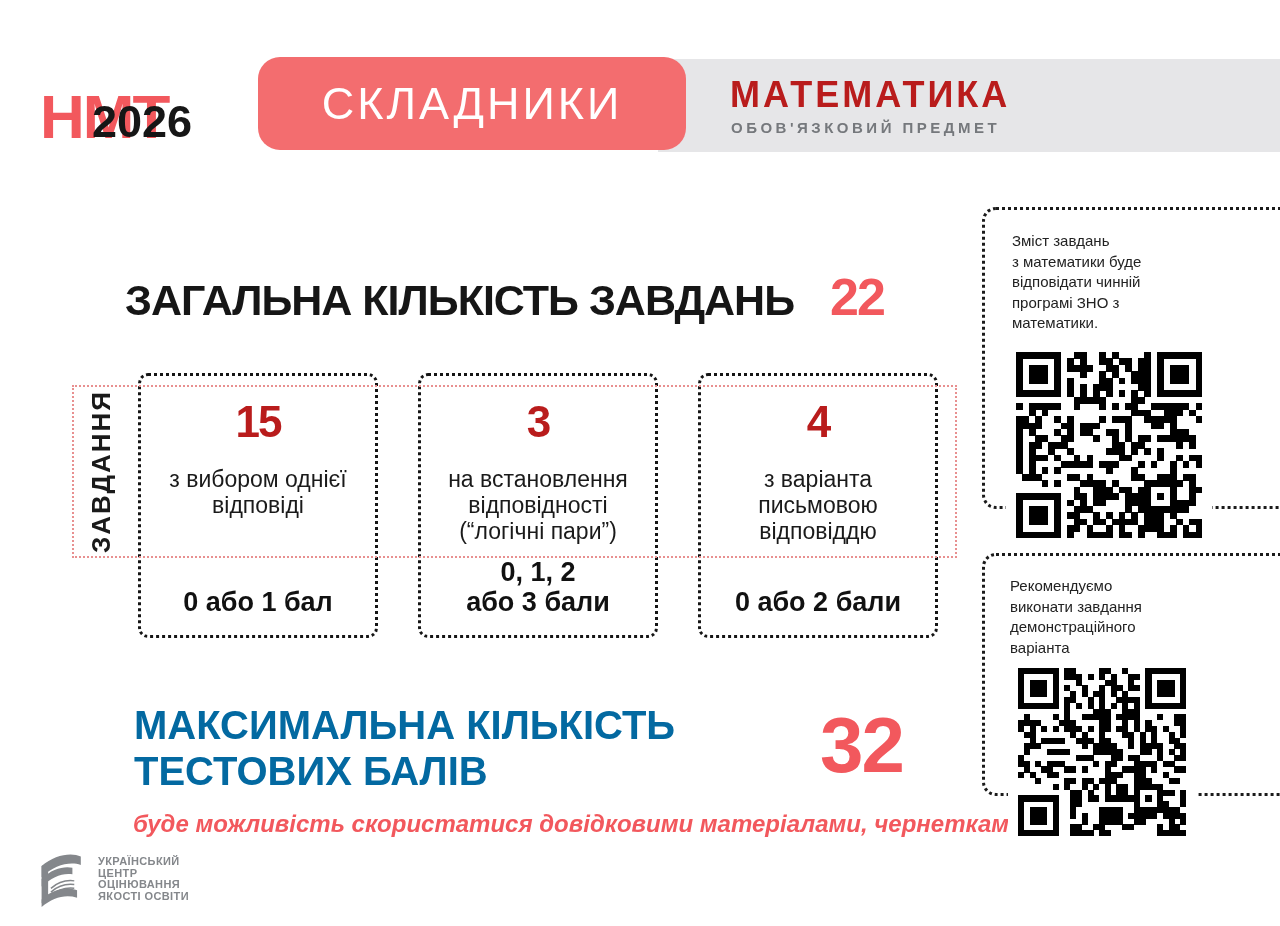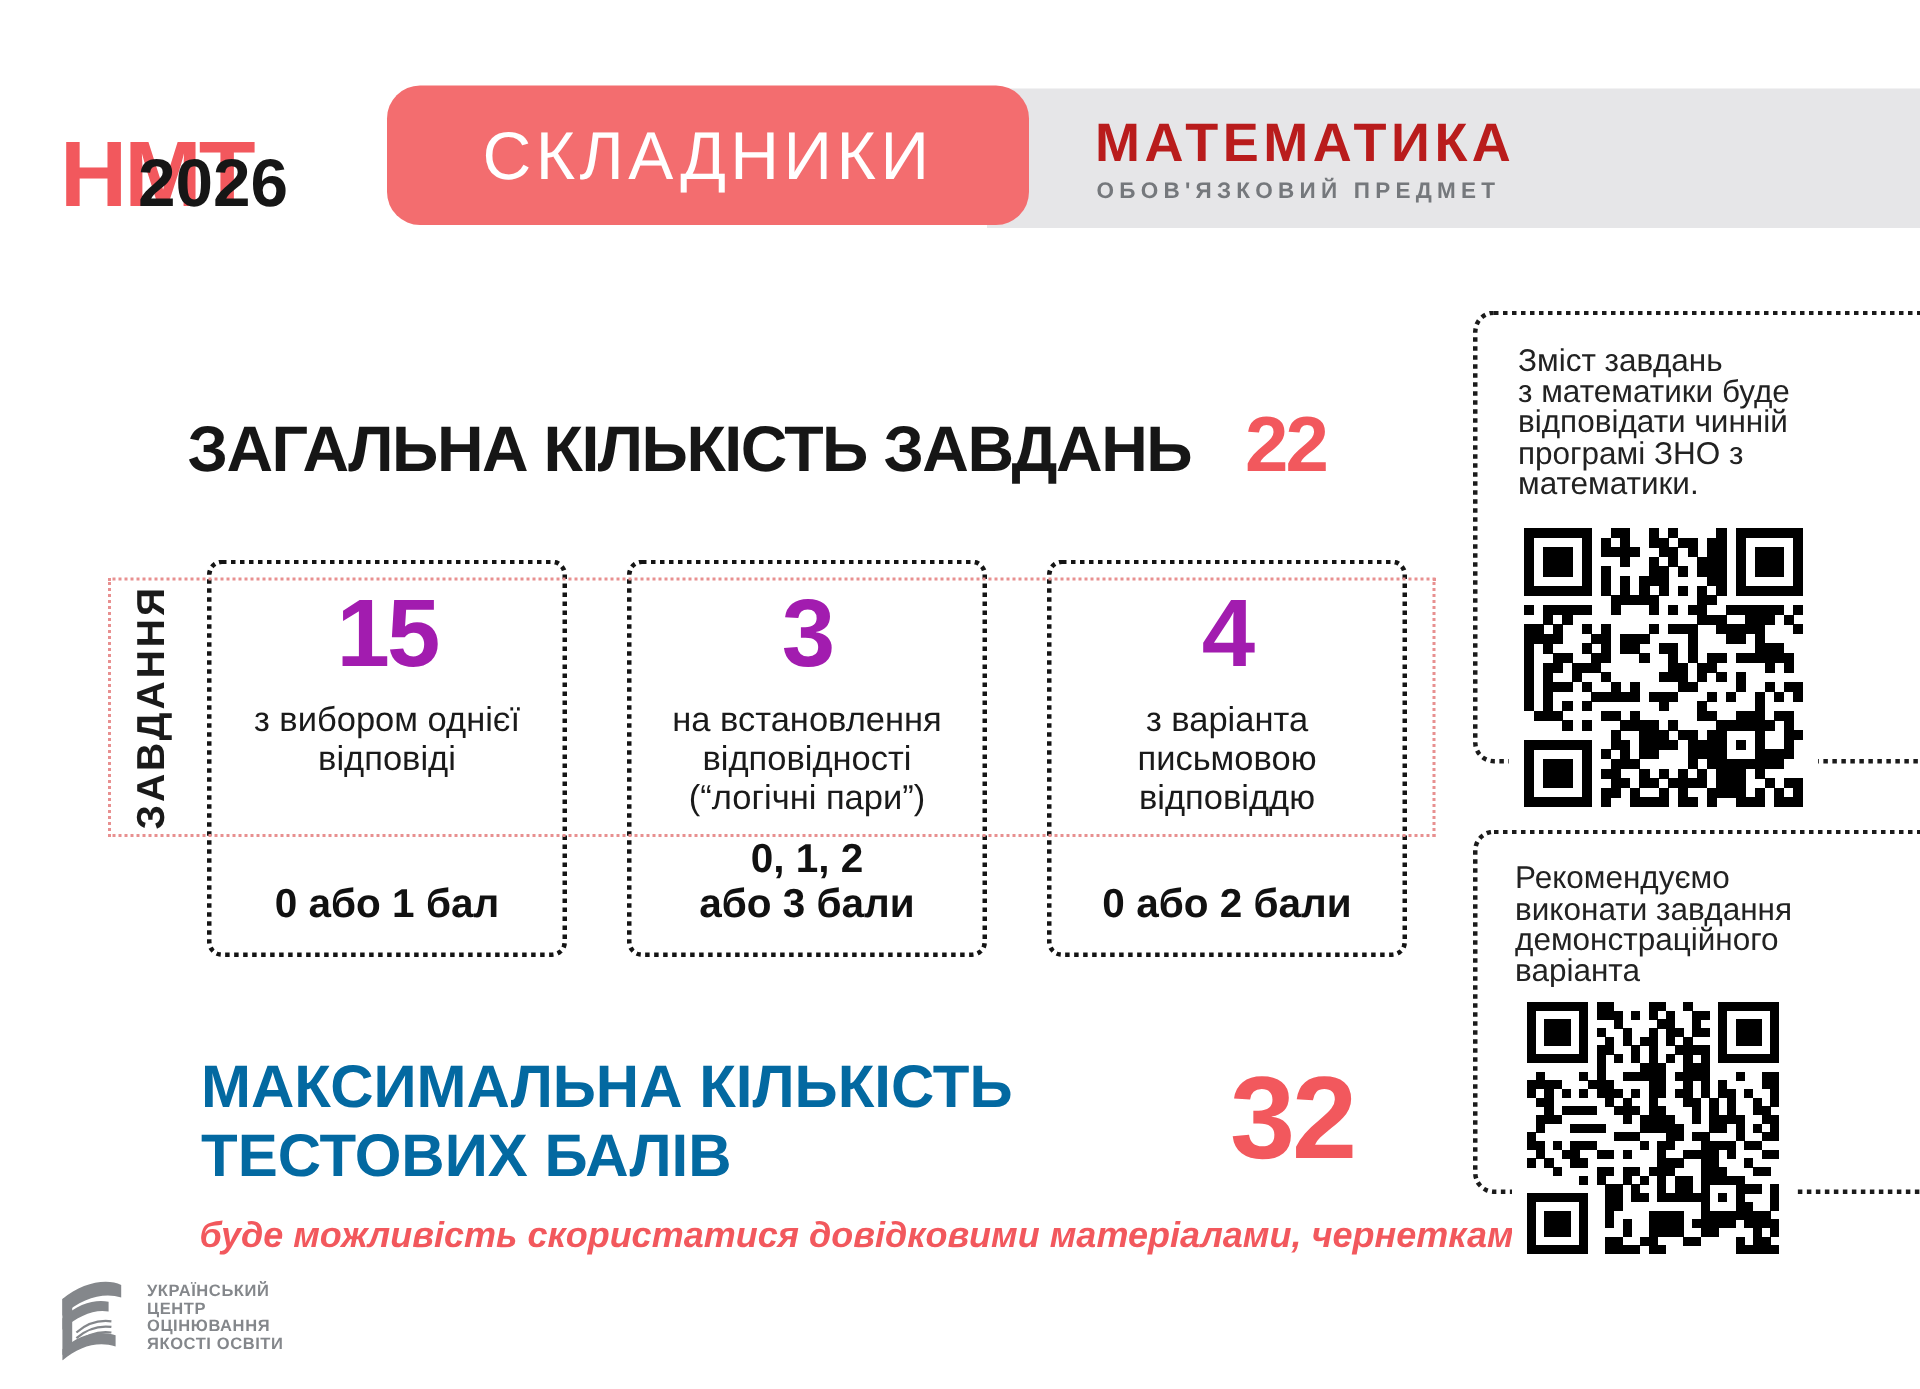--- a/index.html
+++ b/index.html
@@ -29,38 +29,38 @@
   
   .band{position:absolute;left:72px;top:385px;width:881px;height:169px;
     border:2px dotted #e89090;z-index:6;pointer-events:none;}
   .axis-label{position:absolute;left:70px;top:385px;width:62px;height:173px;
     display:flex;align-items:center;justify-content:center;
     writing-mode:vertical-rl;transform:rotate(180deg);
     font-size:26px;font-weight:700;letter-spacing:2px;color:#1a1a1a;z-index:2;}
   .task-box{position:absolute;top:373px;width:234px;height:259px;
     border:3px dotted #141414;border-radius:10px;background:transparent;z-index:3;}
   .box-1{left:138px;} .box-2{left:418px;} .box-3{left:698px;}
-  .task-count{margin-top:10px;text-align:center;font-size:64px;line-height:72px;
-    font-weight:700;letter-spacing:-2px;color:#a21caf;}
+  .task-count{margin-top:10px;text-align:center;font-size:44px;line-height:72px;
+    font-weight:700;letter-spacing:-2px;color:#b91c1c;}
   .task-desc{margin-top:8px;text-align:center;font-size:23px;line-height:26px;
     font-weight:400;color:#1a1a1a;white-space:pre-line;}
   .task-score{position:absolute;bottom:18px;left:0;width:100%;text-align:center;
     font-size:27px;line-height:30px;font-weight:700;color:#111;white-space:pre-line;}
   
   .max-label{position:absolute;left:134px;top:702px;font-size:40px;line-height:46px;
     font-weight:700;letter-spacing:0px;color:#0369a1;white-space:pre-line;}
   .max-value{position:absolute;left:820px;top:702px;font-size:78px;line-height:86px;
     font-weight:700;letter-spacing:-2px;color:#f2585d;}
   .footnote{position:absolute;left:133px;top:810px;font-size:24px;line-height:28px;
     font-weight:700;font-style:italic;color:#f2585d;}
   
   .qr-panel{position:absolute;left:982px;width:360px;border:3px dotted #1b1b1b;
     border-radius:14px;z-index:1;}
   .panel-1{top:207px;height:296px;} .panel-2{top:553px;height:237px;}
-  .qr-text{position:absolute;font-size:21px;line-height:20.5px;font-weight:400;
+  .qr-text{position:absolute;font-size:15px;line-height:20.5px;font-weight:400;
     color:#222;white-space:pre-line;z-index:2;}
   .qr-text-1{left:1012px;top:231px;width:220px;}
   .qr-text-2{left:1010px;top:576px;width:240px;}
   .qr-wrap{position:absolute;background:#ffffff;padding:10px;z-index:4;}
   .qr-wrap-1{left:1006px;top:342px;} .qr-wrap-2{left:1008px;top:658px;}
   .qr{display:block;background:#fff;}
   .qr-1{width:186px;height:186px;} .qr-2{width:168px;height:168px;}
   
   .footer-logo{position:absolute;left:36px;top:851px;display:flex;align-items:flex-start;}
   .logo-icon{width:56px;height:56px;flex:0 0 auto;}

